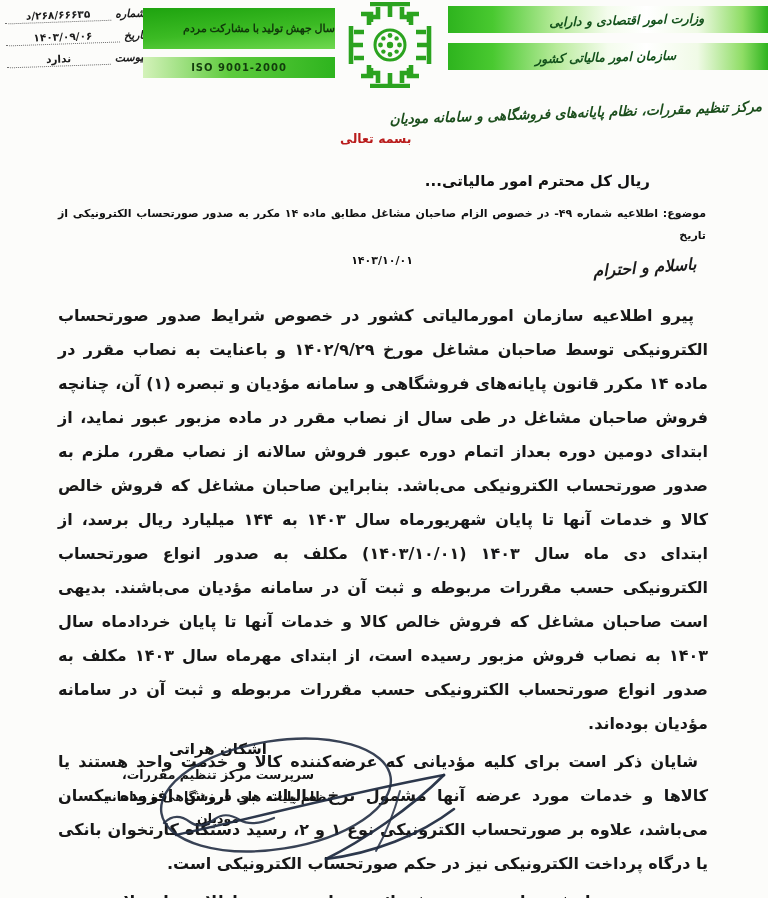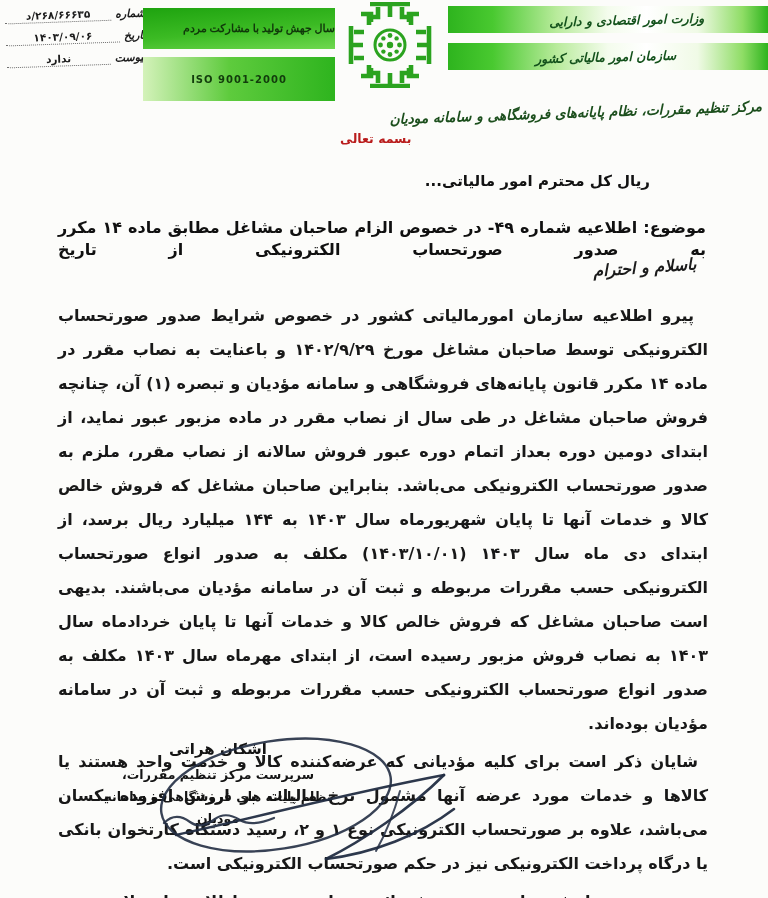--- a/index.html
+++ b/index.html
@@ -22,21 +22,21 @@
     flex:1;border-bottom:1.5px dotted #707070;text-align:center;
     padding-bottom:1px;white-space:nowrap;font-size:10.5px;
   }
   .slogan-bars{position:absolute;left:143px;top:8px;width:192px;}
   .slogan-bar1{
     height:41px;display:flex;align-items:center;justify-content:flex-start;
     background:linear-gradient(175deg,#1ea30f 0%,#3cbb24 55%,#6fd84f 100%);
     color:#10380a;font-size:11px;font-weight:700;font-family:Liberation Serif, serif;
   }
   .slogan-bar2{
-    margin-top:8px;height:44px;display:flex;align-items:center;justify-content:center;
+    margin-top:8px;height:21px;display:flex;align-items:center;justify-content:center;
     background:linear-gradient(90deg,#d4f2ba 0%,#5ecb3d 45%,#2eb41e 100%);
     color:#123c0c;font-size:10px;font-weight:700;letter-spacing:1px;
     direction:ltr;
   }
   .logo-box{position:absolute;left:337px;top:2px;width:106px;height:86px;}
   .org-bars{position:absolute;left:448px;right:0;top:6px;}
   .org-bar{height:27px;position:relative;margin-bottom:10px;
     background:linear-gradient(to right,#2eb41e 0%,#49c930 14%,#b9eb9c 34%,#f4fced 50%,#ffffff 62%,#f0fae6 78%,#8fdd66 92%,#2eb41e 100%);
   }
   .org-bar-text{
@@ -46,21 +46,21 @@
   .org-bar1 .org-bar-text{right:64px;}
   .org-bar2 .org-bar-text{right:92px;}
   
   .callig{
     position:absolute;right:6px;top:98px;width:368px;
     color:#1c4f1d;font-weight:700;font-style:italic;font-size:14px;
     white-space:nowrap;transform:rotate(-2deg) scaleX(.98);transform-origin:right center;
   }
   .basmala{position:absolute;left:340px;top:131px;font-size:12.5px;font-weight:700;color:#b91c1c;}
   .recipient{position:absolute;right:118px;top:172px;font-size:15px;font-weight:700;color:#121212;}
-  .subject{position:absolute;top:217px;right:62px;left:58px;font-size:16px;font-weight:700;color:#101010;}
+  .subject{position:absolute;top:203px;right:62px;left:58px;font-size:11px;font-weight:700;color:#101010;}
   .subject-l1{text-align:justify;text-align-last:justify;line-height:22px;}
   .subject-l2{text-align:center;margin-top:7px;direction:ltr;}
   .salutation{
     position:absolute;right:72px;top:258px;font-size:16px;font-weight:700;font-style:italic;
     transform:rotate(-4deg);color:#1b1b1b;letter-spacing:1px;
   }
   
   .body-text{
     position:absolute;top:299px;right:60px;left:58px;
     font-size:16px;font-weight:700;line-height:34px;
@@ -143,20 +143,21 @@
     <span class="org-bar-text">سازمان امور مالیاتی کشور</span>
   </div>
 </div>
 
 <div class="callig">مرکز تنظیم مقررات، نظام پایانه‌های فروشگاهی و سامانه مودیان</div>
 <div class="basmala">بسمه تعالی</div>
 <div class="recipient">ریال کل محترم امور مالیاتی...</div>
 
 <div class="subject">
   <div class="subject-l1">موضوع: اطلاعیه شماره ۴۹- در خصوص الزام صاحبان مشاغل مطابق ماده ۱۴ مکرر به صدور صورتحساب الکترونیکی از تاریخ</div>
+  <div class="subject-l2">۱۴۰۳/۱۰/۰۱</div>
 </div>
 
 <div class="salutation">باسلام و احترام</div>
 
 <div class="body-text">
   <p class="p1">پیرو اطلاعیه سازمان امورمالیاتی کشور در خصوص شرایط صدور صورتحساب الکترونیکی توسط صاحبان مشاغل مورخ ۱۴۰۲/۹/۲۹ و باعنایت به نصاب مقرر در ماده ۱۴ مکرر قانون پایانه‌های فروشگاهی و سامانه مؤدیان و تبصره (۱) آن، چنانچه فروش صاحبان مشاغل در طی سال از نصاب مقرر در ماده مزبور عبور نماید، از ابتدای دومین دوره بعداز اتمام دوره عبور فروش سالانه از نصاب مقرر، ملزم به صدور صورتحساب الکترونیکی می‌باشد. بنابراین صاحبان مشاغل که فروش خالص کالا و خدمات آنها تا پایان شهریورماه سال ۱۴۰۳ به ۱۴۴ میلیارد ریال برسد، از ابتدای دی ماه سال ۱۴۰۳ (۱۴۰۳/۱۰/۰۱) مکلف به صدور انواع صورتحساب الکترونیکی حسب مقررات مربوطه و ثبت آن در سامانه مؤدیان می‌باشند. بدیهی است صاحبان مشاغل که فروش خالص کالا و خدمات آنها تا پایان خردادماه سال ۱۴۰۳ به نصاب فروش مزبور رسیده است، از ابتدای مهرماه سال ۱۴۰۳ مکلف به صدور انواع صورتحساب الکترونیکی حسب مقررات مربوطه و ثبت آن در سامانه مؤدیان بوده‌اند.</p>
   <p class="p2">شایان ذکر است برای کلیه مؤدیانی که عرضه‌کننده کالا و خدمت واحد هستند یا کالاها و خدمات مورد عرضه آنها مشمول نرخ مالیات بر ارزش افزوده یکسان می‌باشد، علاوه بر صورتحساب الکترونیکی نوع ۱ و ۲، رسید دستگاه کارتخوان بانکی یا درگاه پرداخت الکترونیکی نیز در حکم صورتحساب الکترونیکی است.</p>
   <p class="p3">خواهشمند است دستور فرمائید، در این خصوص اطلاع‌رسانی لازم صورت پذیرد.</p>
 </div>
 

